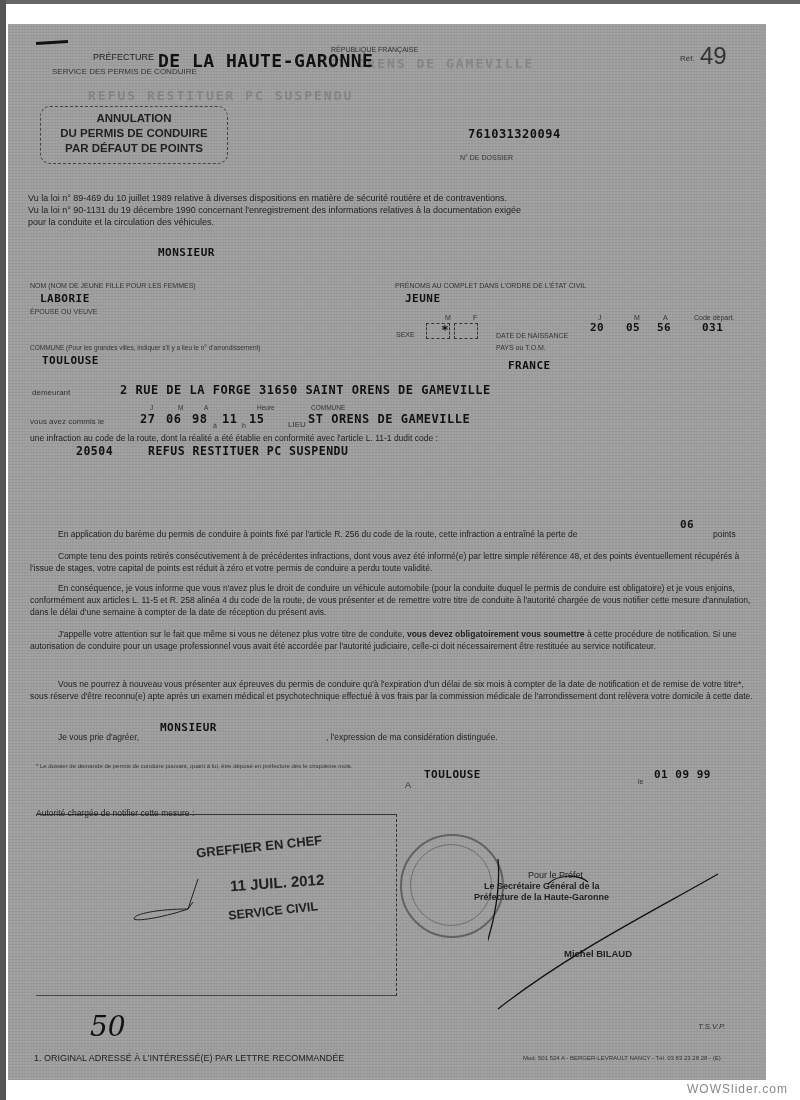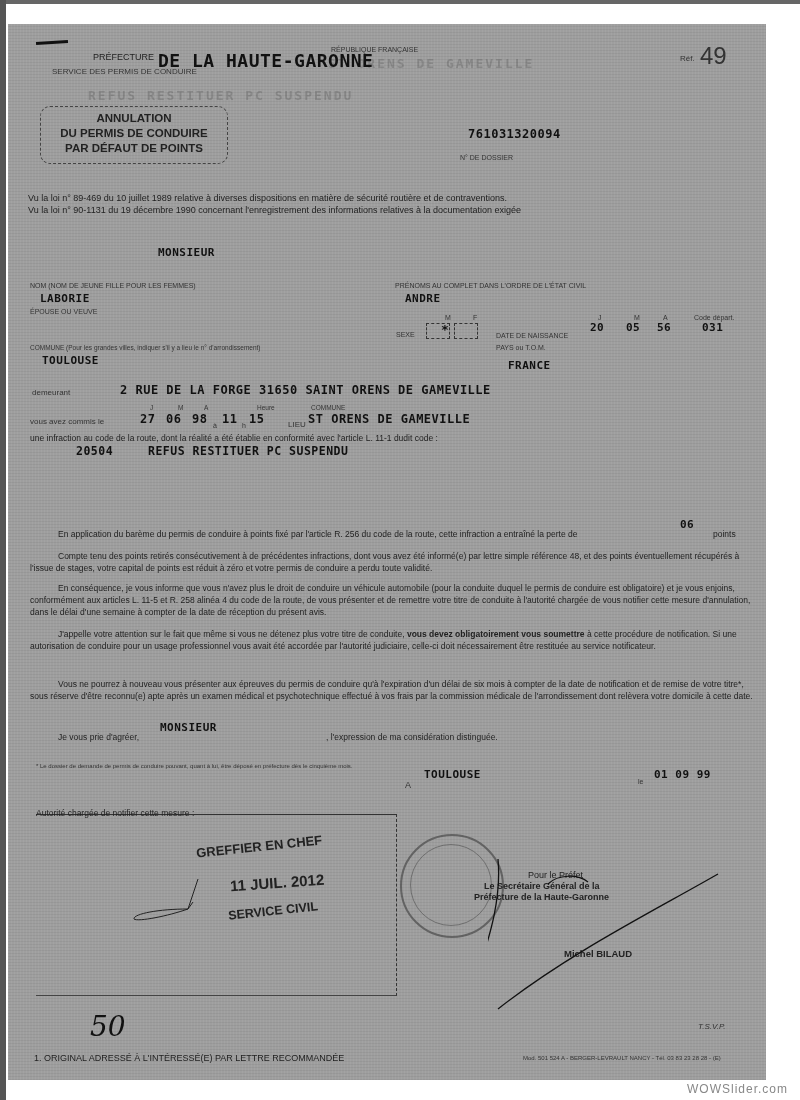--- a/index.html
+++ b/index.html
@@ -48,30 +48,31 @@
     <div>DU PERMIS DE CONDUIRE</div>
     <div>PAR DÉFAUT DE POINTS</div>
   </div>
 
   <div class="abs mono" style="left:460px;top:103px;font-size:12px;">761031320094</div>
   <div class="abs" style="left:452px;top:130px;font-size:7px;color:#333;">N° DE DOSSIER</div>
 
   <div class="abs body-text" style="left:20px;top:168px;width:720px;">
     <div>Vu la loi n° 89-469 du 10 juillet 1989 relative à diverses dispositions en matière de sécurité routière et de contraventions.</div>
     <div>Vu la loi n° 90-1131 du 19 décembre 1990 concernant l'enregistrement des informations relatives à la documentation exigée</div>
+    <div>pour la conduite et la circulation des véhicules.</div>
   </div>
 
   <div class="abs mono" style="left:150px;top:222px;font-size:11px;">MONSIEUR</div>
 
   <div class="abs small" style="left:22px;top:258px;font-size:7px;">NOM (NOM DE JEUNE FILLE POUR LES FEMMES)</div>
   <div class="abs mono" style="left:32px;top:268px;font-size:11px;">LABORIE</div>
   <div class="abs small" style="left:22px;top:284px;font-size:7px;">ÉPOUSE OU VEUVE</div>
 
   <div class="abs small" style="left:387px;top:258px;font-size:7px;">PRÉNOMS AU COMPLET DANS L'ORDRE DE L'ÉTAT CIVIL</div>
-  <div class="abs mono" style="left:397px;top:268px;font-size:11px;">ANDRE</div>
+  <div class="abs mono" style="left:397px;top:268px;font-size:11px;">JEUNE</div>
 
   <div class="abs small" style="left:388px;top:307px;font-size:7px;">SEXE</div>
   <div class="abs small" style="left:437px;top:290px;font-size:7px;">M</div>
   <div class="abs small" style="left:465px;top:290px;font-size:7px;">F</div>
   <div class="sexbox" style="left:418px;top:299px;">
     <span class="mono" style="position:absolute;left:14px;top:-2px;font-size:13px;">*</span>
   </div>
   <div class="sexbox" style="left:446px;top:299px;"></div>
 
   <div class="abs small" style="left:488px;top:308px;font-size:7px;">DATE DE NAISSANCE</div>

